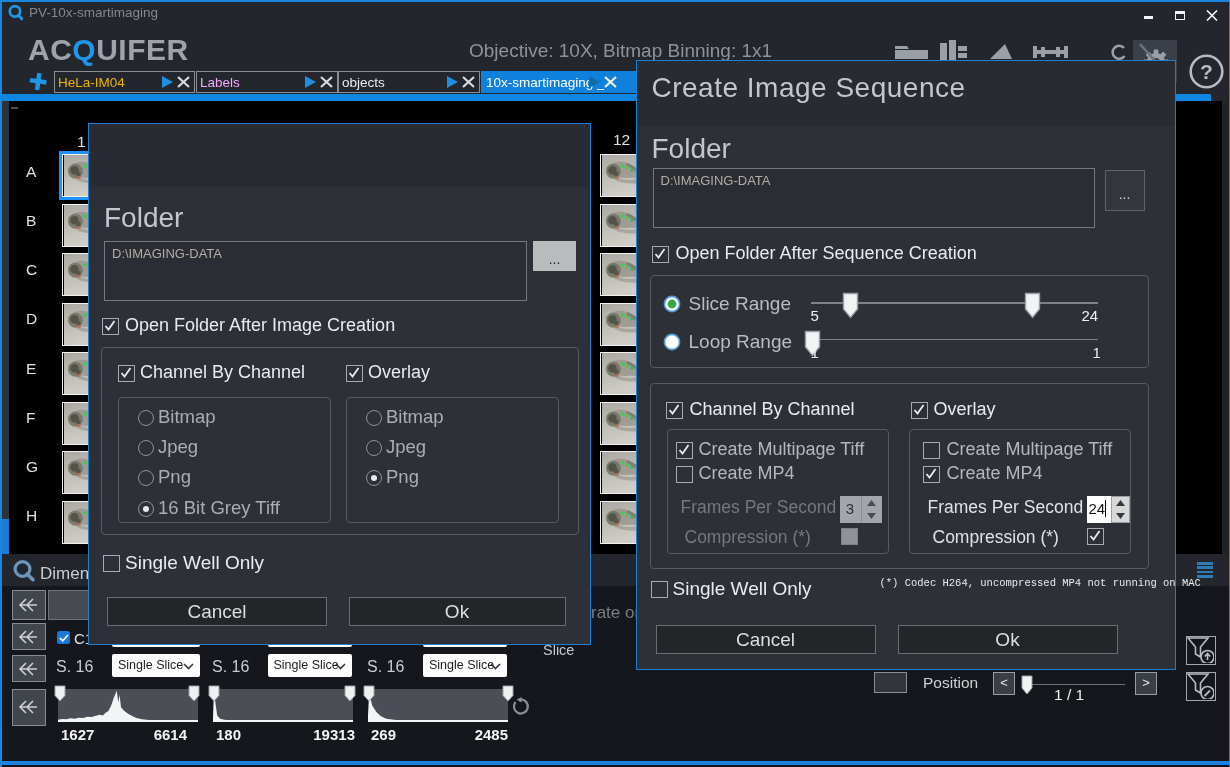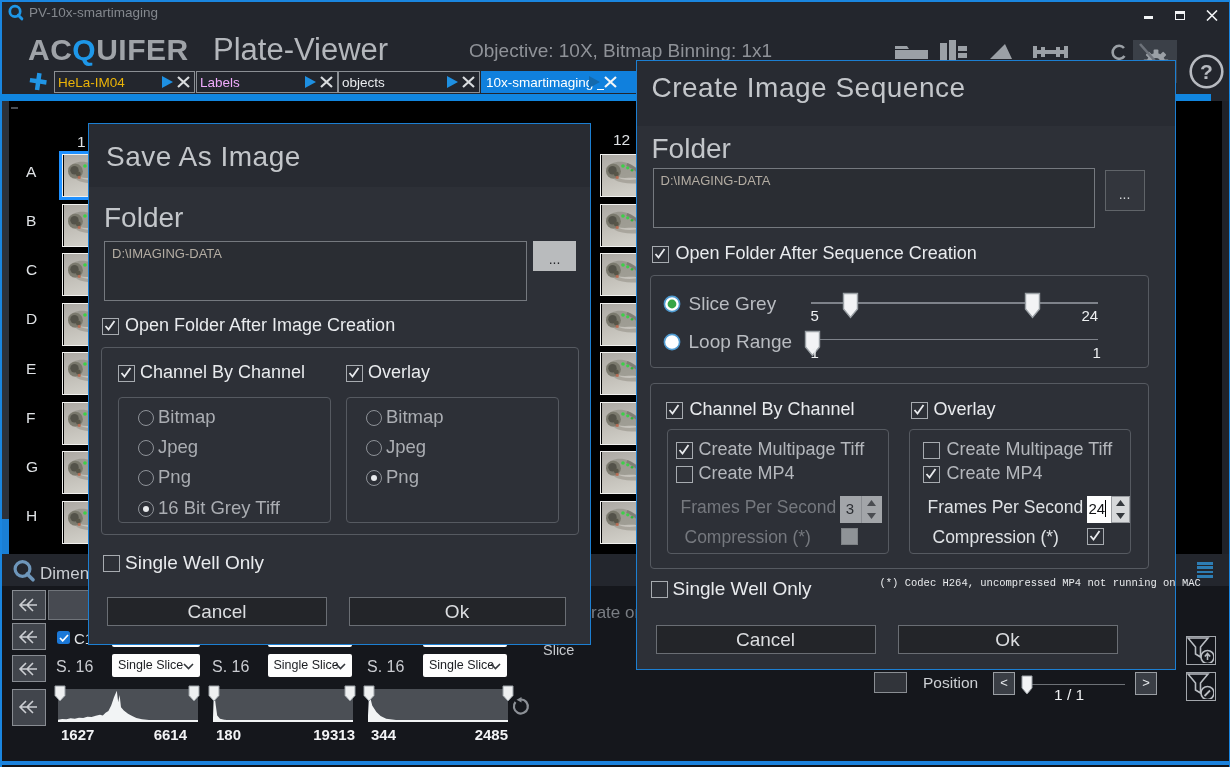--- a/index.html
+++ b/index.html
@@ -33,21 +33,20 @@
     <path d="M11.3 11.2 L14.8 14.8" stroke="#1e97e8" stroke-width="3" stroke-linecap="round"></path>
   </svg>
   <div class="abs txt" style="left:29px;top:5px;font-size:13.5px;color:#84888e;">PV-10x-smartimaging</div>
   <div class="abs" style="left:1144px;top:16px;width:9px;height:3px;background:#f2f4f6;"></div>
   <div class="abs" style="left:1175px;top:11px;width:10px;height:9px;border:1.5px solid #f2f4f6;border-top-width:3.5px;"></div>
   <svg class="abs" style="left:1206px;top:9.5px;" width="12" height="11" viewBox="0 0 12 11">
     <path d="M1 0.5 L11 10.5 M11 0.5 L1 10.5" stroke="#f2f4f6" stroke-width="1.6"></path>
   </svg>
 
   <div class="abs txt" style="left:28px;top:33px;font-size:30px;font-weight:700;letter-spacing:0.5px;color:#9fa3a8;">AC<span style="color:#1e97e8;">Q</span>UIFER</div>
-  <div class="abs txt" style="left:213px;top:32px;font-size:31px;font-weight:400;color:#b4b7bc;">Plate-Viewer</div>
   <div class="abs txt" style="left:469px;top:40px;font-size:19px;color:#8f9298;">Objective: 10X, Bitmap Binning: 1x1</div>
 
   <svg class="abs" style="left:895px;top:43px;" width="35" height="17" viewBox="0 0 35 17">
     <path d="M0 3 h12 l2 3 h-14 z" fill="#9ba0a6"></path>
     <rect x="0" y="7" width="33" height="9" fill="#9ba0a6"></rect>
   </svg>
   <svg class="abs" style="left:940px;top:40px;" width="30" height="21" viewBox="0 0 30 21">
     <rect x="0" y="3" width="7" height="17" fill="#9ba0a6"></rect>
     <rect x="9" y="0" width="7" height="20" fill="#9ba0a6"></rect>
     <rect x="18" y="6" width="9" height="5" fill="#9ba0a6"></rect>
@@ -308,21 +307,21 @@
       <svg class="abs" style="left:362.5px;top:684.5px;" width="12" height="17" viewBox="0 0 12 17">
         <path d="M1 1 H11 V10.5 L6 16 L1 10.5 Z" fill="#eef0f1" stroke="#9aa0a5" stroke-width="1"></path>
       </svg>
       <svg class="abs" style="left:501.5px;top:684.5px;" width="12" height="17" viewBox="0 0 12 17">
         <path d="M1 1 H11 V10.5 L6 16 L1 10.5 Z" fill="#eef0f1" stroke="#9aa0a5" stroke-width="1"></path>
       </svg>
       <div class="abs txt" style="left:61px;top:726px;font-size:15px;font-weight:700;color:#f2f3f5;">1627</div>
       <div class="abs txt" style="right:1043px;top:726px;font-size:15px;font-weight:700;color:#f2f3f5;">6614</div>
       <div class="abs txt" style="left:216px;top:726px;font-size:15px;font-weight:700;color:#f2f3f5;">180</div>
       <div class="abs txt" style="right:875px;top:726px;font-size:15px;font-weight:700;color:#f2f3f5;">19313</div>
-      <div class="abs txt" style="left:371px;top:726px;font-size:15px;font-weight:700;color:#f2f3f5;">344</div>
+      <div class="abs txt" style="left:371px;top:726px;font-size:15px;font-weight:700;color:#f2f3f5;">269</div>
       <div class="abs txt" style="right:722px;top:726px;font-size:15px;font-weight:700;color:#f2f3f5;">2485</div>
     </div>
 
   <svg class="abs" style="left:511px;top:697px;" width="20" height="20" viewBox="0 0 20 20">
     <path d="M4.5 5 A7 7 0 1 0 10 2.5" fill="none" stroke="#8c9096" stroke-width="2.2"></path>
     <path d="M10.5 0 L5.5 2.7 L10.5 5.5 Z" fill="#8c9096"></path>
   </svg>
   <div class="abs txt" style="left:543px;top:642px;font-size:14.5px;color:#c6c9cd;">Slice</div>
   <div class="abs txt" style="left:591px;top:603px;font-size:17px;color:#797d83;">rate or</div>
 
@@ -346,21 +345,20 @@
       <div class="abs" style="left:1186px;top:672px;width:30px;height:29px;border:1.5px solid #a3a7ac;"><svg width="27" height="26" viewBox="0 0 27 26">
           <path d="M1 1 H21 L13.5 10 V20 L8.5 17 V10 Z" fill="none" stroke="#b9bdc2" stroke-width="1.6"></path>
         </svg><svg width="27" height="26" viewBox="0 0 27 26" style="position:absolute;left:0;top:0;">
           <circle cx="20.5" cy="20" r="6.5" fill="none" stroke="#b9bdc2" stroke-width="1.6"></circle>
           <path d="M17.5 23 L23 17.5 M17.5 23 L19 21.8" stroke="#b9bdc2" stroke-width="1.8" fill="none"></path>
         </svg></div>
     </div>
 
   <div id="dlg1" class="abs" style="left:88px;top:123px;width:502.5px;height:522px;background:#2d3037;border:1.5px solid #1c7fd2;">
     <div class="abs" style="left:0;top:0;width:100%;height:63px;background:#282b32;"></div>
-    <div class="abs txt" style="left:17px;top:17px;font-size:28px;color:#c3c6ca;letter-spacing:0.5px;">Save As Image</div>
     <div class="abs txt" style="left:15px;top:78px;font-size:28px;color:#c3c6ca;">Folder</div>
     <div class="abs" style="left:15px;top:117px;width:423px;height:60px;background:#2a2d33;border:1px solid #75797f;">
       <div class="abs txt" style="left:7px;top:4px;font-size:13px;color:#b4ada3;">D:\IMAGING-DATA</div>
     </div>
     <div class="abs" style="left:444px;top:117px;width:43px;height:30px;background:#b9bbbd;color:#26282c;font-size:14px;text-align:center;line-height:36px;">...</div>
     <div class="cb1 abs" style="left: 13px; top: 194px; width: 17px; height: 17px; border: 1.5px solid rgb(167, 171, 176);">
         <svg width="14" height="14" viewBox="0 0 14 14" style="position:absolute;left:0;top:0;">
           <path d="M2.5 7 L5.5 10.5 L11.5 2" stroke="#e9ebee" stroke-width="1.8" fill="none"></path>
         </svg>
       </div>
@@ -422,21 +420,21 @@
     <div class="abs" style="left:13px;top:214px;width:499px;height:93px;border:1px solid #565a61;border-radius:4px;"></div>
     <div id="radios2">
         <svg class="abs" style="left:26px;top:234px;" width="18" height="18" viewBox="0 0 18 18">
           <circle cx="9" cy="9" r="7.6" fill="#fff" stroke="#4f9ad0" stroke-width="1.6"></circle>
           <circle cx="9" cy="9" r="4.4" fill="#35a546"></circle>
         </svg>
         <svg class="abs" style="left:26px;top:272px;" width="18" height="18" viewBox="0 0 18 18">
           <circle cx="9" cy="9" r="7.6" fill="#fff" stroke="#4f9ad0" stroke-width="1.6"></circle>
         </svg>
       </div>
-    <div class="abs txt" style="left:52px;top:232px;font-size:19px;color:#b9bcc1;">Slice Grey</div>
+    <div class="abs txt" style="left:52px;top:232px;font-size:19px;color:#b9bcc1;">Slice Range</div>
     <div class="abs txt" style="left:52px;top:270px;font-size:19px;color:#b9bcc1;">Loop Range</div>
     <div class="abs" style="left:174px;top:241px;width:287px;height:1.5px;background:#7e828a;"></div>
     <svg class="abs" style="left:205px;top:231px;" width="17" height="27" viewBox="0 0 17 27">
         <path d="M1.5 1.5 H15.5 V17 L8.5 25.5 L1.5 17 Z" fill="#f2f3f5" stroke="#9aa0a5" stroke-width="1.4"></path>
       </svg>
     <svg class="abs" style="left:387px;top:231px;" width="17" height="27" viewBox="0 0 17 27">
         <path d="M1.5 1.5 H15.5 V17 L8.5 25.5 L1.5 17 Z" fill="#f2f3f5" stroke="#9aa0a5" stroke-width="1.4"></path>
       </svg>
     <div class="abs txt" style="left:174px;top:246px;font-size:15px;color:#eef0f2;">5</div>
     <div class="abs txt" style="left:445px;top:246px;font-size:15px;color:#eef0f2;">24</div>

